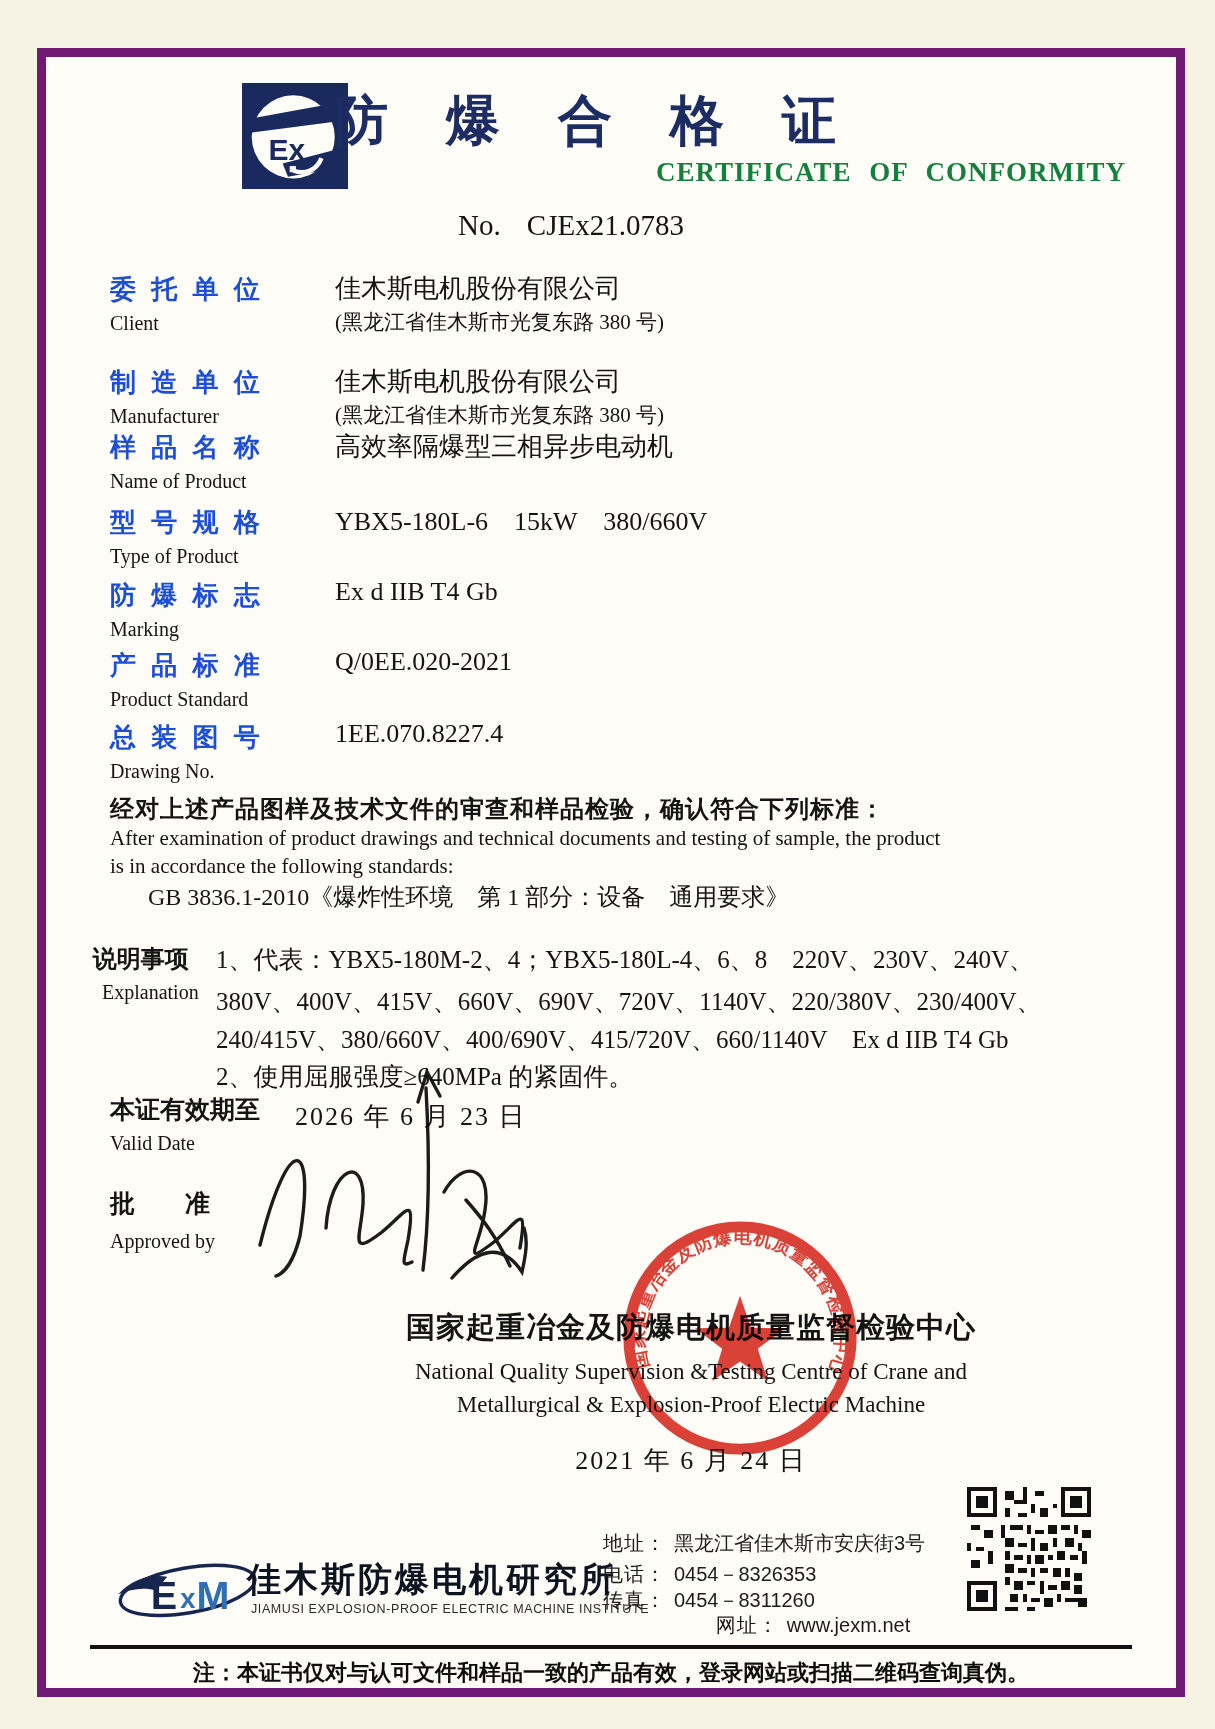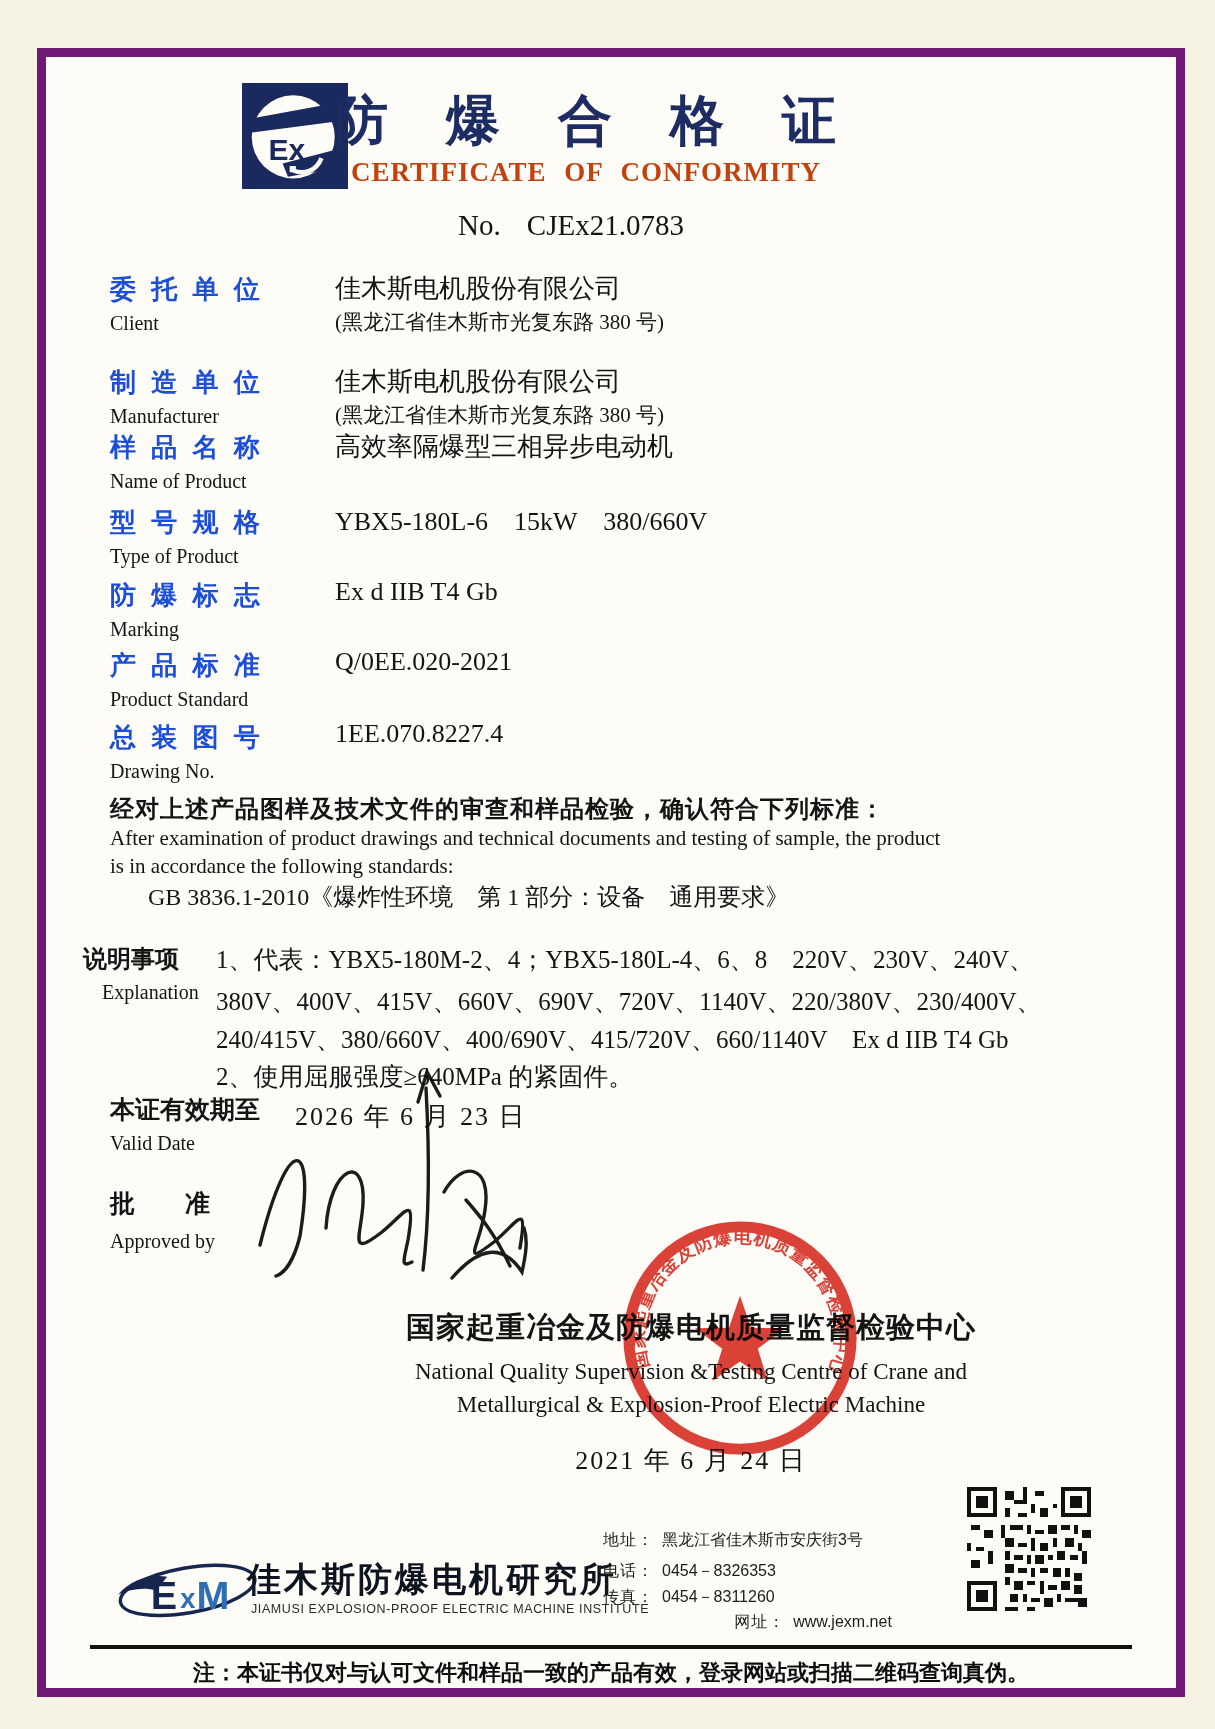--- a/index.html
+++ b/index.html
@@ -4,22 +4,22 @@
 <style>
   html,body{margin:0;padding:0;background:#e9e6da;}
   .page{position:relative;width:1215px;height:1729px;margin:0 auto;background:#f6f2e4;
         font-family:"Liberation Serif","DejaVu Serif",serif;color:#141414;overflow:hidden;}
   .frame{position:absolute;left:37px;top:48px;width:1148px;height:1649px;background:#fdfcf6;
          border:9px solid #701a75;box-sizing:border-box;}
   .content{position:absolute;left:0;top:0;width:1130px;height:1631px;}
   .abs{position:absolute;}
   .title-cn{left:0;top:28px;width:1080px;text-align:center;font-size:54px;font-weight:bold;
             letter-spacing:2px;color:#1d2c63;}
-  .title-en{left:0;top:100px;width:1080px;text-align:center;font-size:27px;font-weight:bold;
-            letter-spacing:1px;word-spacing:10px;color:#c2410c;}
+  .title-en{left:0;top:100px;width:1080px;text-align:right;font-size:27px;font-weight:bold;
+            letter-spacing:1px;word-spacing:10px;color:#15803d;}
   .no-line{left:0;top:152px;width:1050px;text-align:center;font-size:29px;}
   .no-line .num{margin-left:26px;}
   .row{left:64px;width:1040px;}
   .f-cn{font-size:26px;font-weight:bold;letter-spacing:4px;font-family:"Liberation Sans","DejaVu Sans",sans-serif;color:#1d4ed8;}
   .f-en{font-size:20px;margin-top:5px;}
   .f-val{position:absolute;left:225px;top:-1px;font-size:26px;white-space:pre-wrap;}
   .f-extra{position:absolute;left:225px;top:36px;font-size:21px;}
   .st-cn{font-size:24px;font-weight:bold;letter-spacing:1px;font-family:"Liberation Sans","DejaVu Sans",sans-serif;height:31px;}
   .st-en{font-size:21px;line-height:28px;}
   .st-gb{font-size:24px;line-height:34px;padding-left:38px;white-space:pre-wrap;}
@@ -30,21 +30,21 @@
   .centre .c-cn{font-size:29px;font-weight:bold;letter-spacing:1px;font-family:"Liberation Sans","DejaVu Sans",sans-serif;}
   .centre .c-en{font-size:23px;line-height:33px;margin-top:7px;}
   .centre .c-dt{font-size:26px;margin-top:22px;letter-spacing:2px;}
   .stamp{left:571px;top:1158px;width:246px;height:246px;z-index:5;mix-blend-mode:multiply;pointer-events:none;}
   .sig{left:184px;top:983px;width:310px;height:255px;z-index:3;mix-blend-mode:multiply;}
   .qr{left:921px;top:1430px;width:124px;height:124px;}
   .inst-cn{left:201px;top:1500px;font-size:34px;font-weight:bold;letter-spacing:3px;color:#0e1320;
            font-family:"Liberation Sans","DejaVu Sans",sans-serif;}
   .inst-en{left:205px;top:1545px;font-size:12.5px;letter-spacing:.6px;color:#2a2a2a;
            font-family:"Liberation Sans","DejaVu Sans",sans-serif;}
-  .contact-row{left:557px;width:420px;font-size:16px;color:#1c1c1c;
+  .contact-row{left:557px;width:420px;font-size:20px;color:#1c1c1c;
            font-family:"Liberation Sans","DejaVu Sans",sans-serif;}
   .contact-row .c-lab{letter-spacing:1px;margin-right:8px;}
   .hr{left:44px;top:1588px;width:1042px;height:4px;background:#111;}
   .note{left:0;top:1601px;width:1130px;text-align:center;font-size:22px;font-weight:bold;
         font-family:"Liberation Sans","DejaVu Sans",sans-serif;color:#0d0d0d;}
 </style>
 </head>
 <body>
 
 <div class="page">
@@ -108,21 +108,21 @@
       </div>
 
       <div class="abs" style="left:64px;top:736px;width:1020px;">
         <div class="st-cn">经对上述产品图样及技术文件的审查和样品检验，确认符合下列标准：</div>
         <div class="st-en">After examination of product drawings and technical documents and testing of sample, the product</div>
         <div class="st-en">is in accordance the following standards:</div>
         <div class="st-gb">GB 3836.1-2010《爆炸性环境　第 1 部分：设备　通用要求》</div>
       </div>
 
       <div class="abs" style="left:37px;top:886px;">
-        <div class="lab2-cn" style="font-size:24px;">说明事项</div>
+        <div class="lab2-cn" style="font-size:24px;text-align:center;">说明事项</div>
         <div class="lab2-en" style="margin-left:19px;">Explanation</div>
       </div>
       <div class="abs exp-line" style="left:134px;top:886px;">1、代表：YBX5-180M-2、4；YBX5-180L-4、6、8　220V、230V、240V、</div>
       <div class="abs exp-line" style="left:134px;top:928px;">380V、400V、415V、660V、690V、720V、1140V、220/380V、230/400V、</div>
       <div class="abs exp-line" style="left:134px;top:966px;">240/415V、380/660V、400/690V、415/720V、660/1140V　Ex d IIB T4 Gb</div>
       <div class="abs exp-line" style="left:134px;top:1003px;">2、使用屈服强度≥640MPa 的紧固件。</div>
 
       <div class="abs" style="left:64px;top:1036px;">
         <div class="lab2-cn">本证有效期至</div>
         <div class="lab2-en">Valid Date</div>

